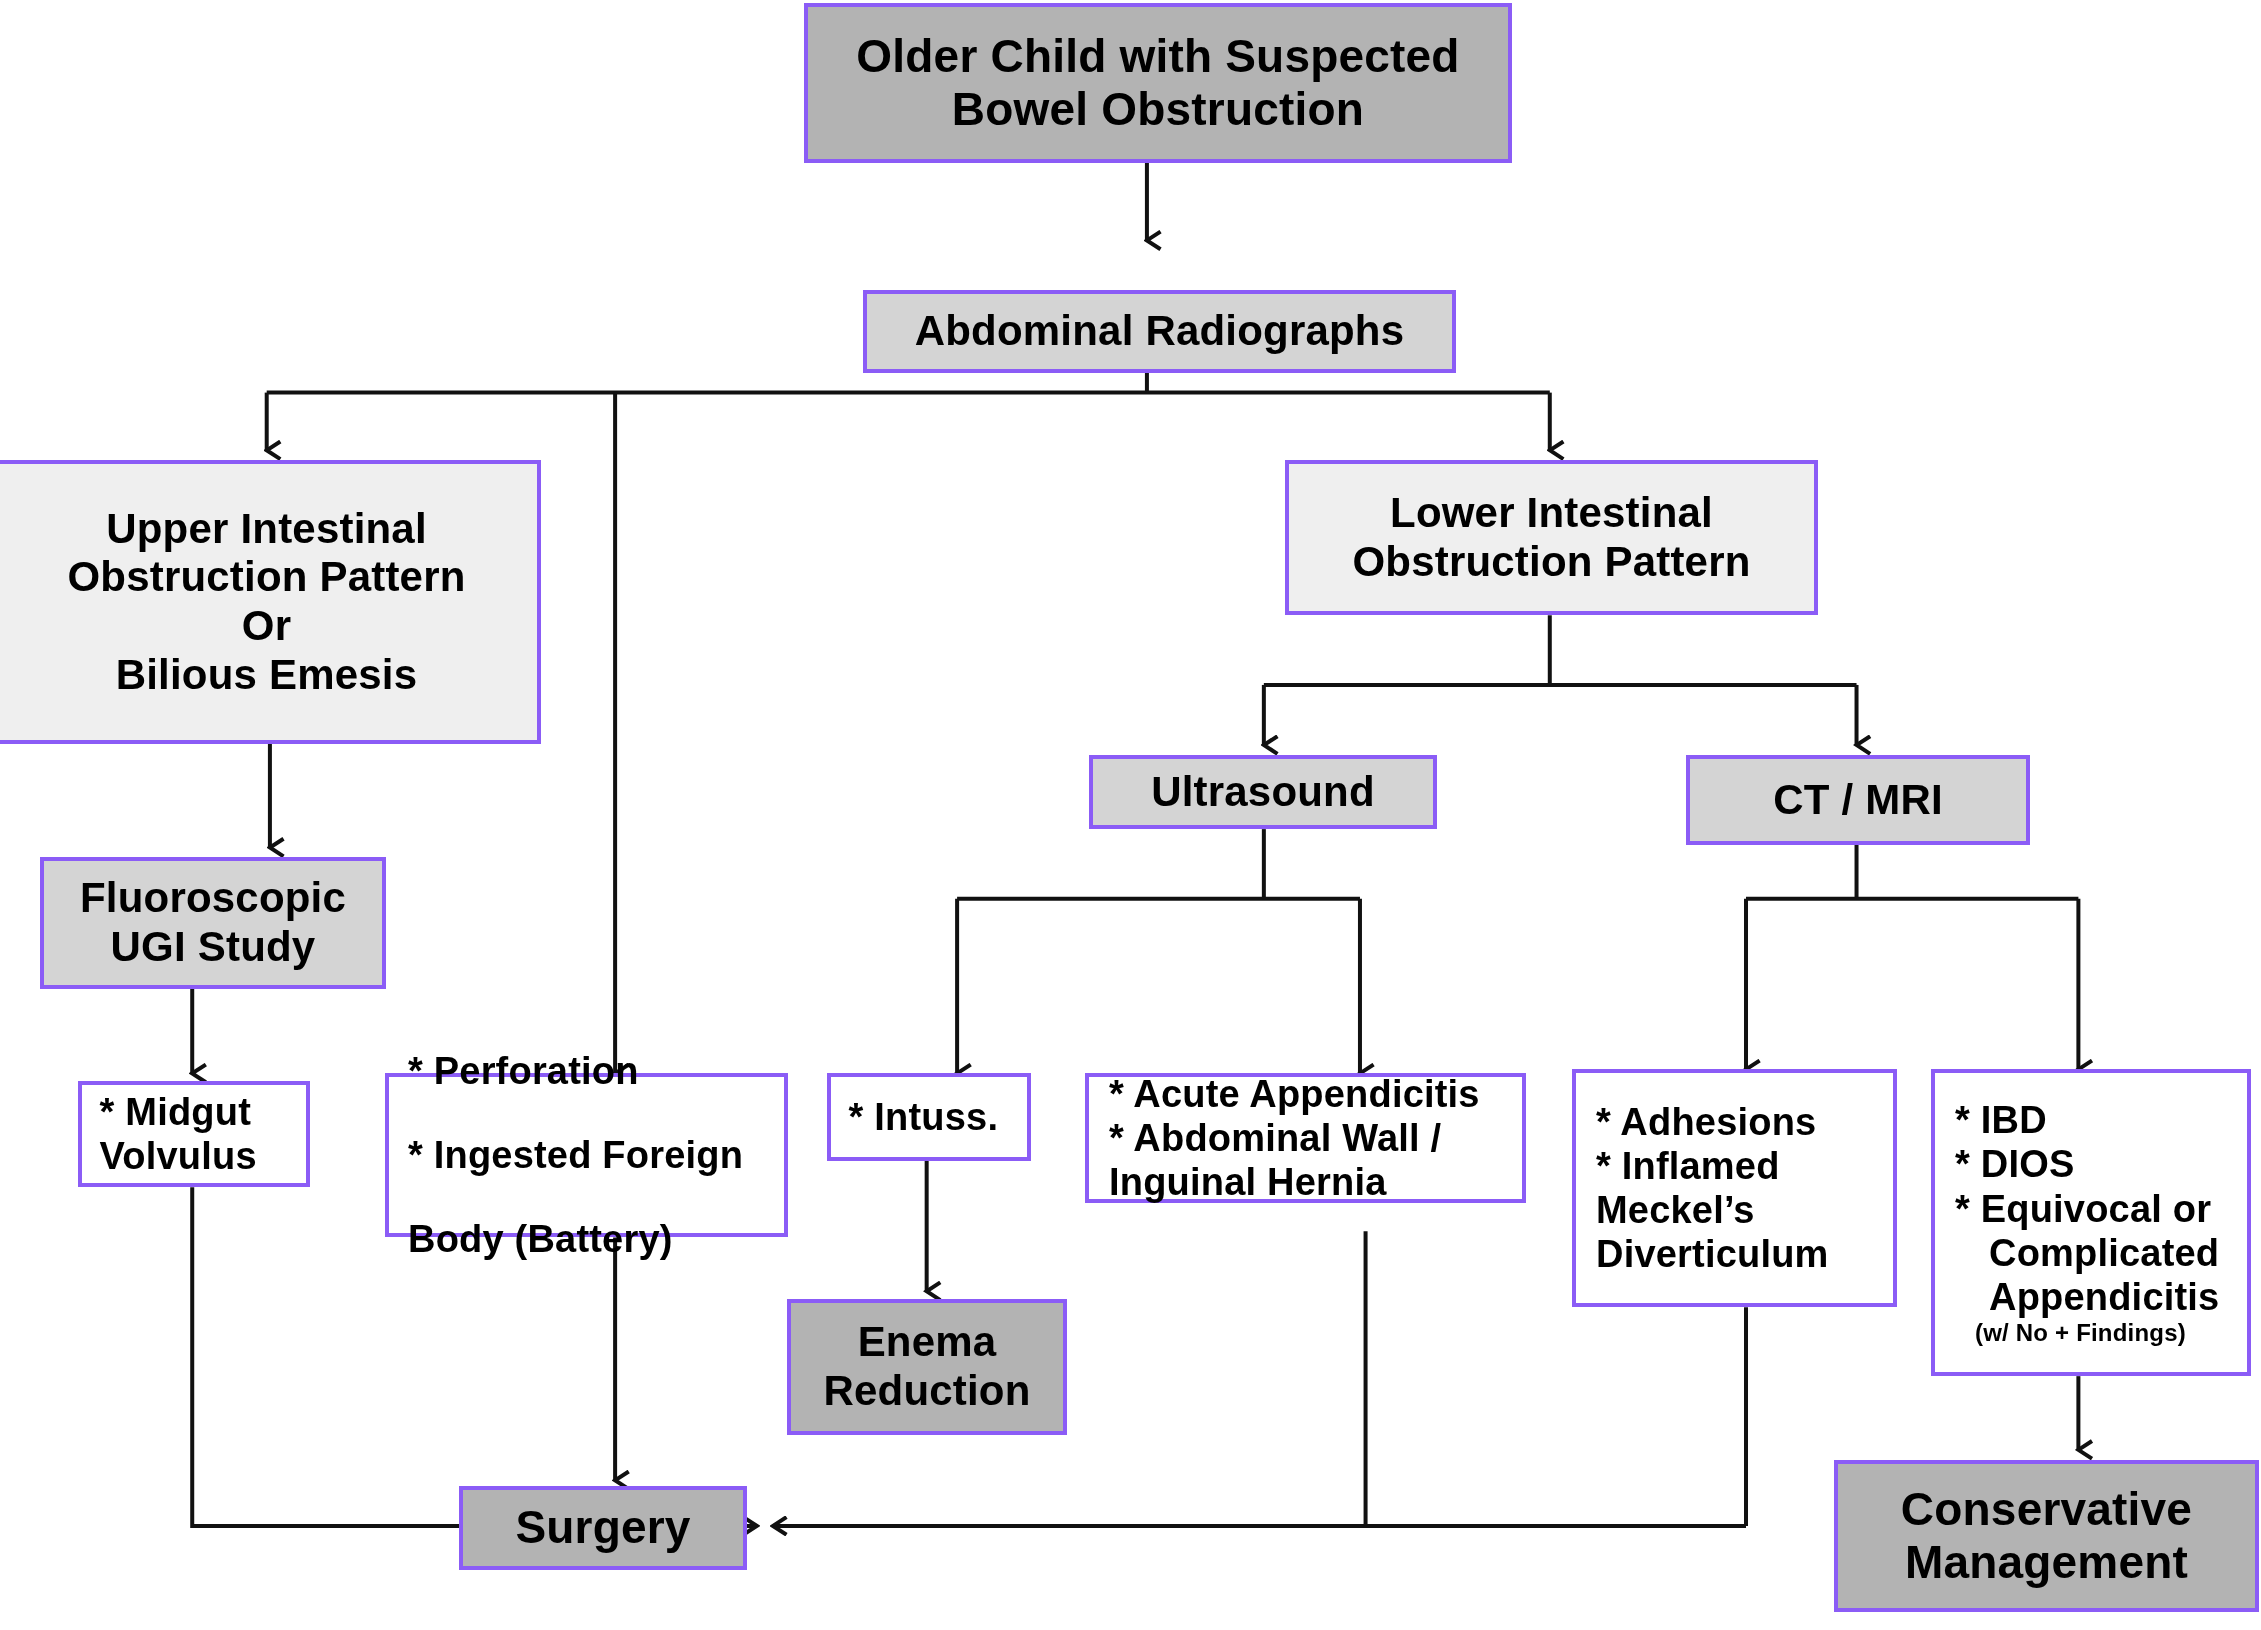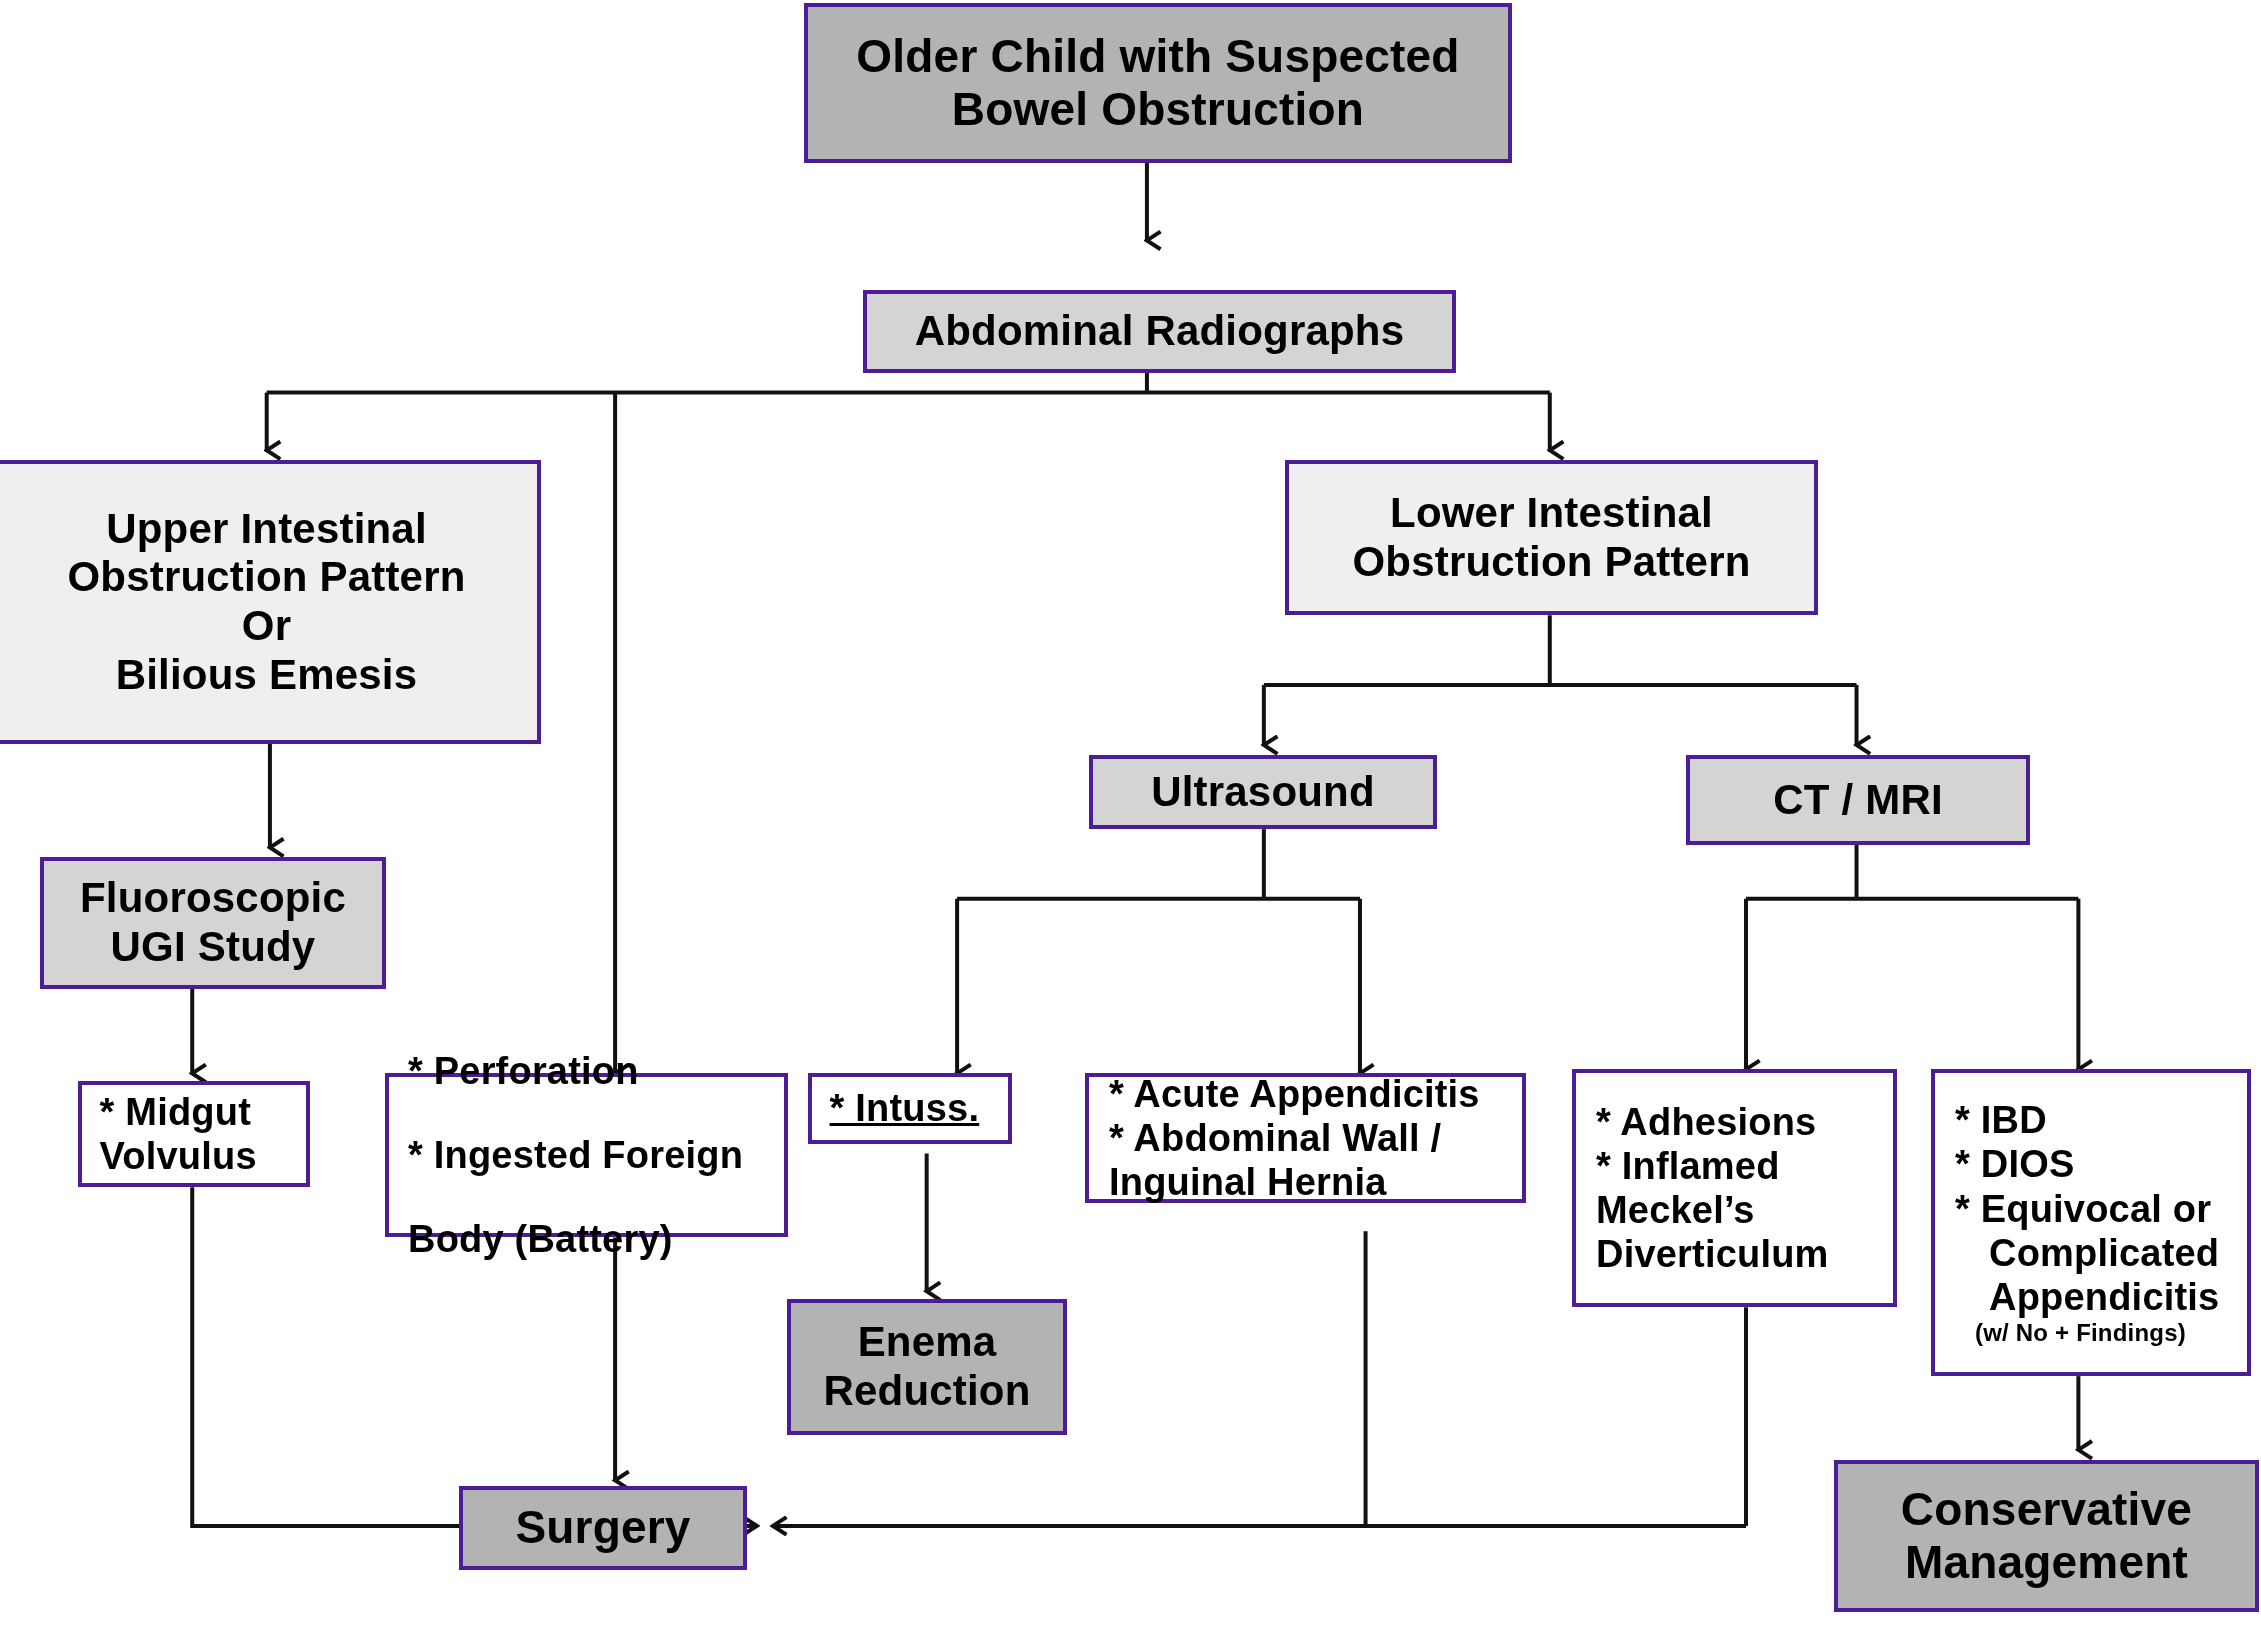--- a/index.html
+++ b/index.html
@@ -21,21 +21,21 @@
   #connectors {
     position: absolute;
     left: 0;
     top: 0;
     width: 2261px;
     height: 1631px;
   }
   .node {
     position: absolute;
     box-sizing: border-box;
-    border: 4px solid #4c1d95;
+    border: 4px solid #8b5cf6;
     display: flex;
     flex-direction: column;
     align-items: center;
     justify-content: center;
     text-align: center;
     color: #000000;
     font-weight: bold;
     line-height: 1.16;
     letter-spacing: 0.2px;
     z-index: 5;
@@ -164,21 +164,21 @@
     <span class="line">* Midgut</span>
     <span class="line">Volvulus</span>
   </div>
 
   <div class="node fill-white left-align t-md" style="left:385px; top:1073px; width:403px; height:164px; padding:11.2px 0 11.2px 19px;gap:40px;">
     <span class="line">* Perforation</span>
     <span class="line">* Ingested Foreign</span>
     <span class="line">Body (Battery)</span>
   </div>
 
-  <div class="node fill-white left-align t-md" style="left:808px; top:1073px; width:204px; height:71px; padding:4.8px 0 4.8px 17.6px;text-decoration:underline;">
+  <div class="node fill-white left-align t-md" style="left:827px; top:1073px; width:204px; height:88px; padding:4.8px 0 4.8px 17.6px;">
     <span class="line">* Intuss.</span>
   </div>
 
   <div class="node fill-white left-align t-md" style="left:1085px; top:1073px; width:441px; height:130px; padding:9.6px 0 9.6px 20px;">
     <span class="line">* Acute Appendicitis</span>
     <span class="line">* Abdominal  Wall /</span>
     <span class="line">Inguinal Hernia</span>
   </div>
 
   <div class="node fill-white left-align t-md" style="left:1572px; top:1069px; width:325px; height:238px; padding:8px 0 8px 20px;">

